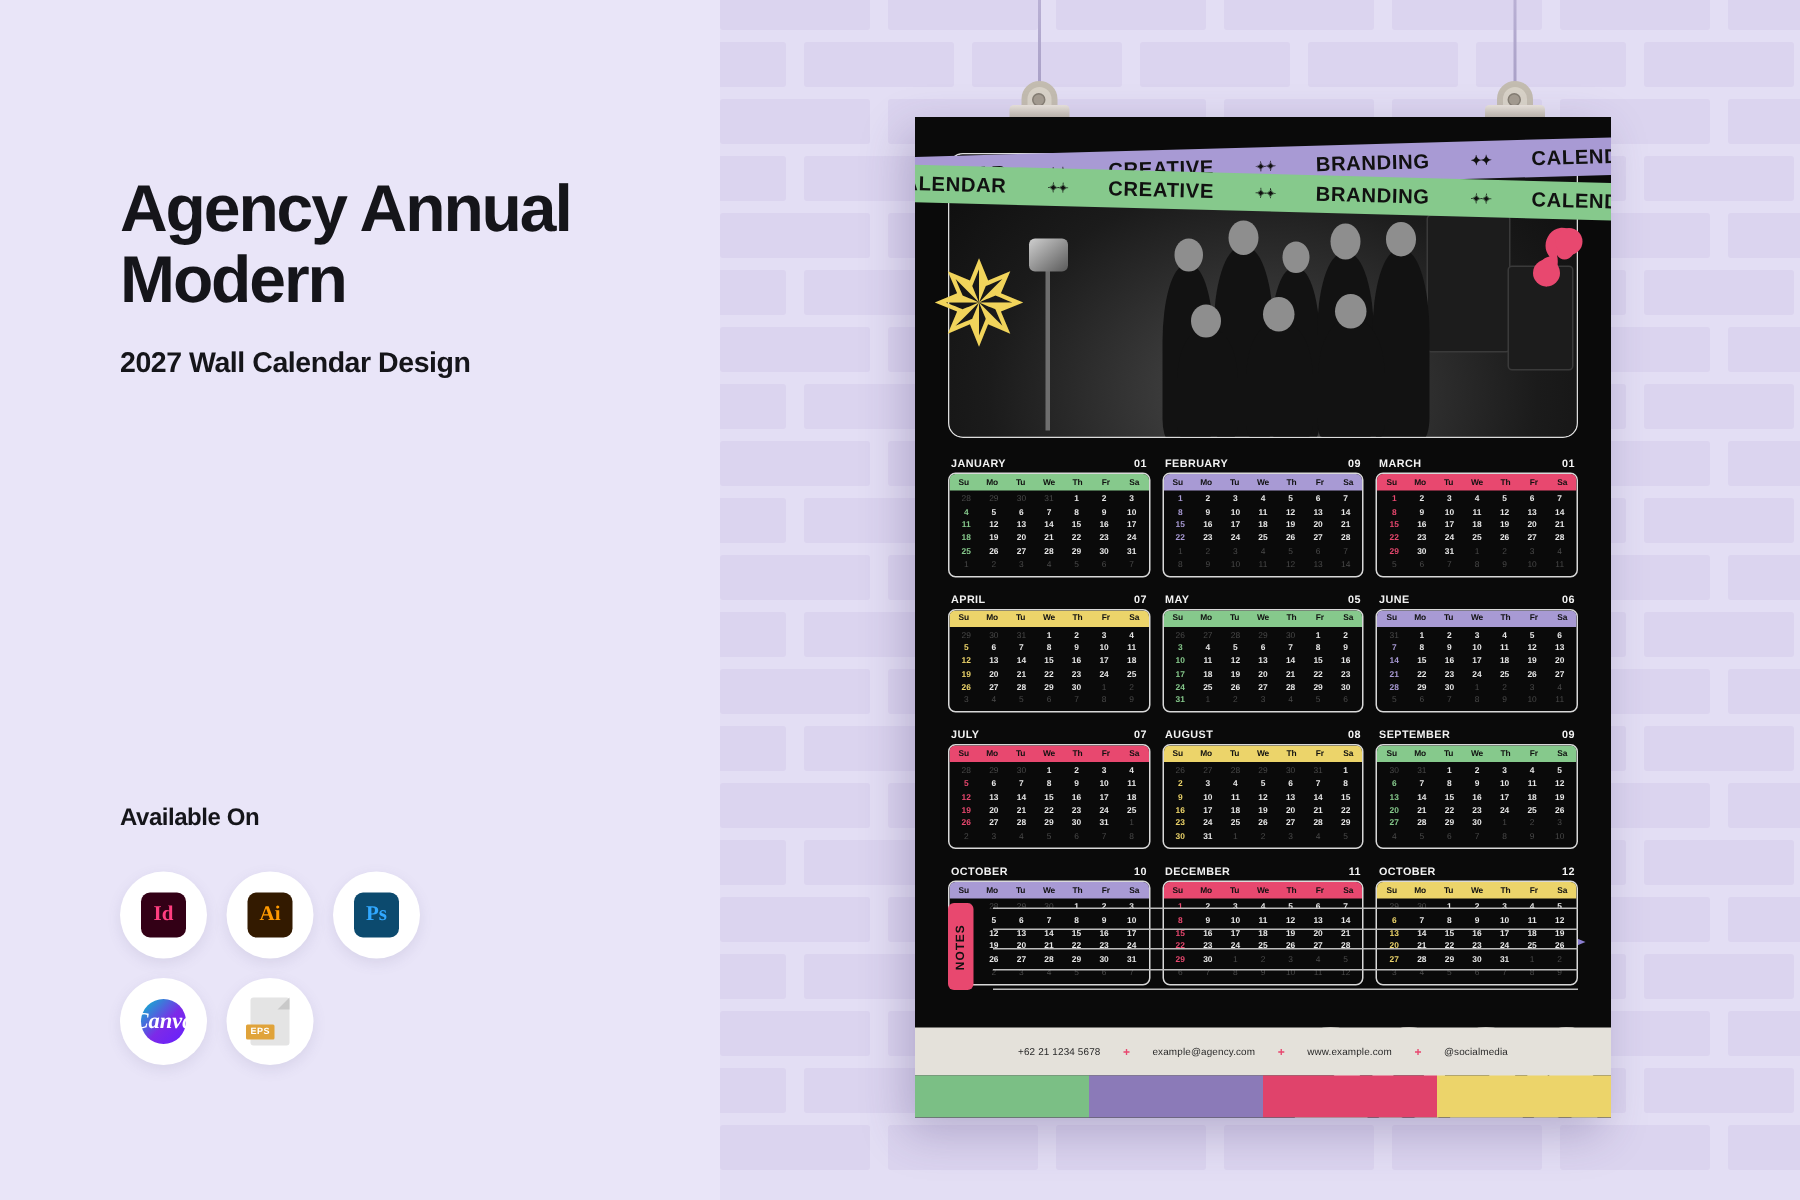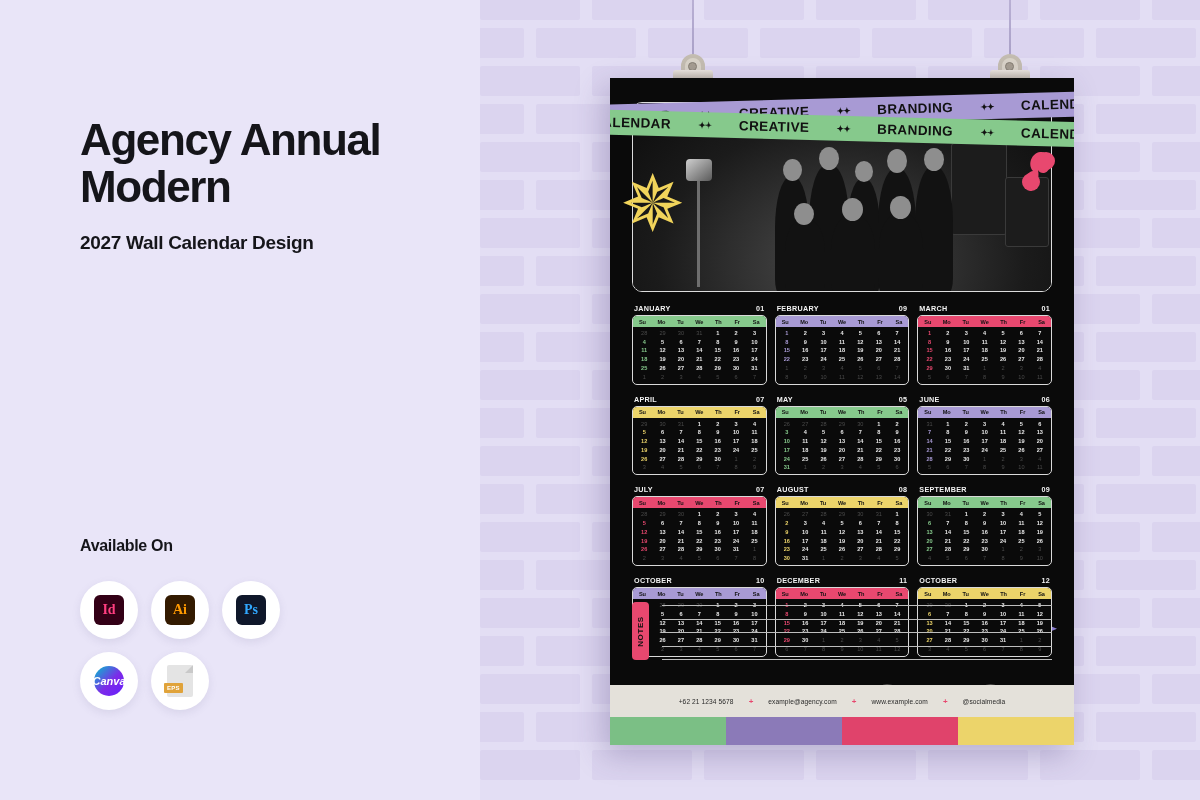--- a/index.html
+++ b/index.html
@@ -47,27 +47,27 @@
     background:#fff; box-shadow:0 3px 9px rgba(100,90,140,.13);
     display:flex; align-items:center; justify-content:center;
   }
   .app-sq {
     width:30px; height:30px; border-radius:6px;
     display:flex; align-items:center; justify-content:center;
     font-size:14px; font-weight:bold; font-family:"Liberation Serif", serif;
   }
   .sq-id { background:#330016; color:#ff3e80; }
   .sq-ai { background:#331a00; color:#ff9a00; }
-  .sq-ps { background:#0f172a; color:#31a8ff;text-align:center; }
+  .sq-ps { background:#0c4a6e; color:#31a8ff;text-align:center; }
   .canva-circ {
     width:30px; height:30px; border-radius:50%;
     background:linear-gradient(135deg,#00c4cc 0%,#7d2ae8 55%,#6420ff 100%);
     display:flex; align-items:center; justify-content:center;
-    color:#fff; font-size:11px; font-style:italic;
-    font-family:Liberation Sans, sans-serif; font-weight:bold;
+    color:#fff; font-size:15px; font-style:italic;
+    font-family:Liberation Serif, serif; font-weight:bold;
   }
   .eps-doc {
     width:26px; height:32px; background:#e4e4e4;
     position:relative; border-radius:2px;
   }
   .eps-doc:after {
     content:""; position:absolute; right:0; top:0;
     border-width:0 0 8px 8px; border-style:solid;
     border-color:transparent transparent #c9c9c9 transparent;
   }

